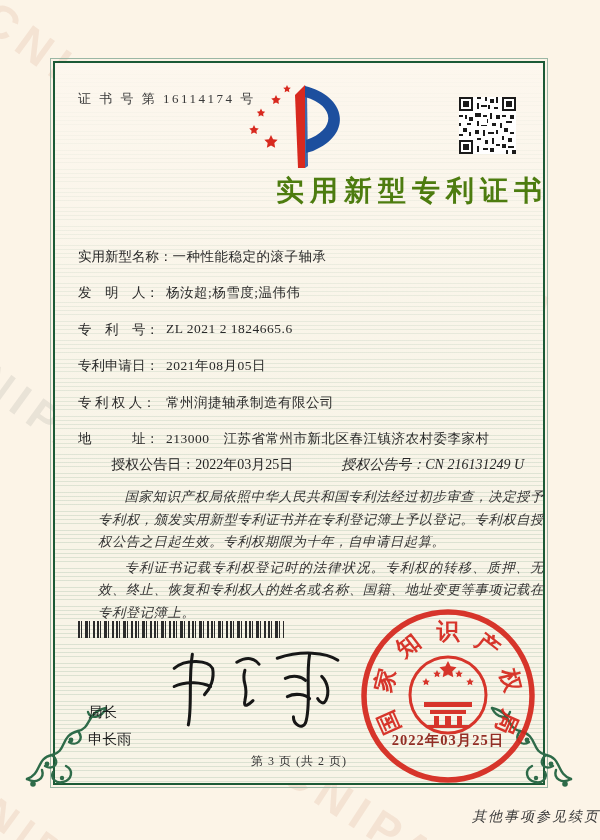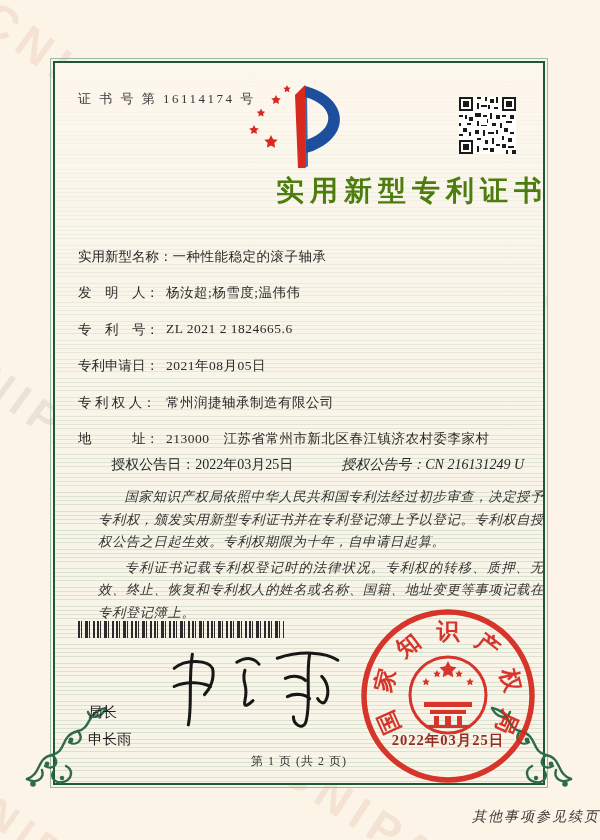--- a/index.html
+++ b/index.html
@@ -324,17 +324,17 @@
         <rect x="87" y="110" width="6" height="9"></rect>
         <rect x="99" y="110" width="5" height="9"></rect>
         <rect x="68" y="119" width="44" height="3"></rect>
       </g>
       <defs>
         <path id="st2" d="M0,-1 L0.294,-0.405 0.951,-0.309 0.476,0.155 0.588,0.809 0,0.5 -0.588,0.809 -0.476,0.155 -0.951,-0.309 -0.294,-0.405 Z"></path>
       </defs>
       <text x="90" y="139" text-anchor="middle" font-size="14.5" letter-spacing="1" fill="#8c2018" font-family="'Liberation Serif','DejaVu Serif',serif" font-weight="bold">2022年03月25日</text>
     </svg>
 
-    <div class="page-footer">第 1 页  (共 2 页)</div>
+    <div class="page-footer">第 3 页  (共 2 页)</div>
     <div class="cont-note">其他事项参见续页</div>
 
   </div>
 </div>
 
 </body></html>

